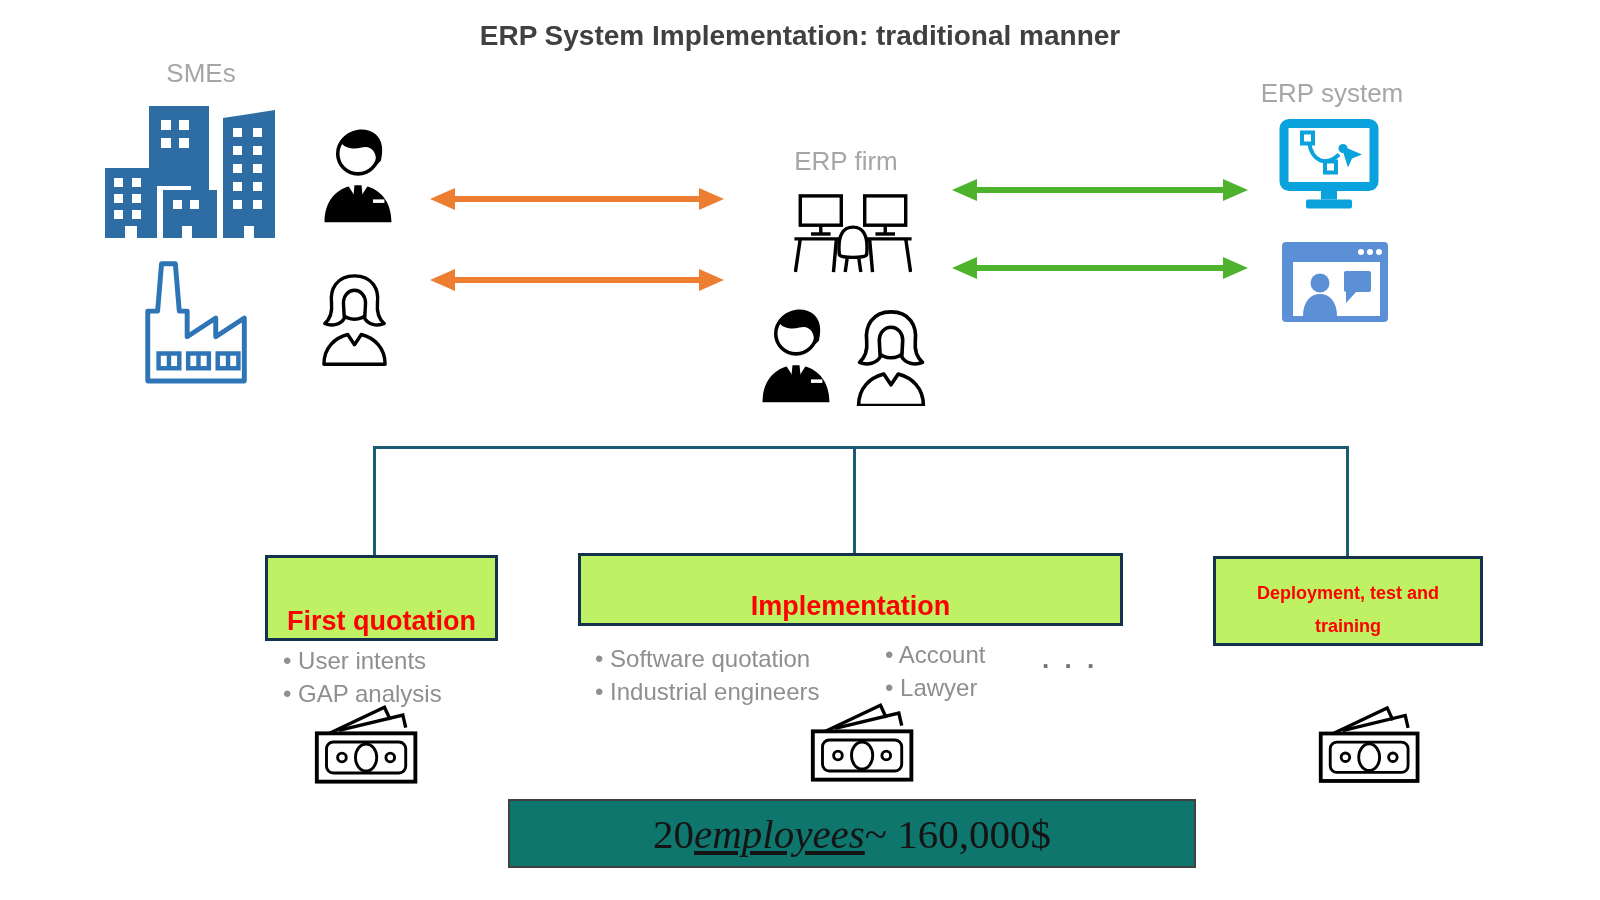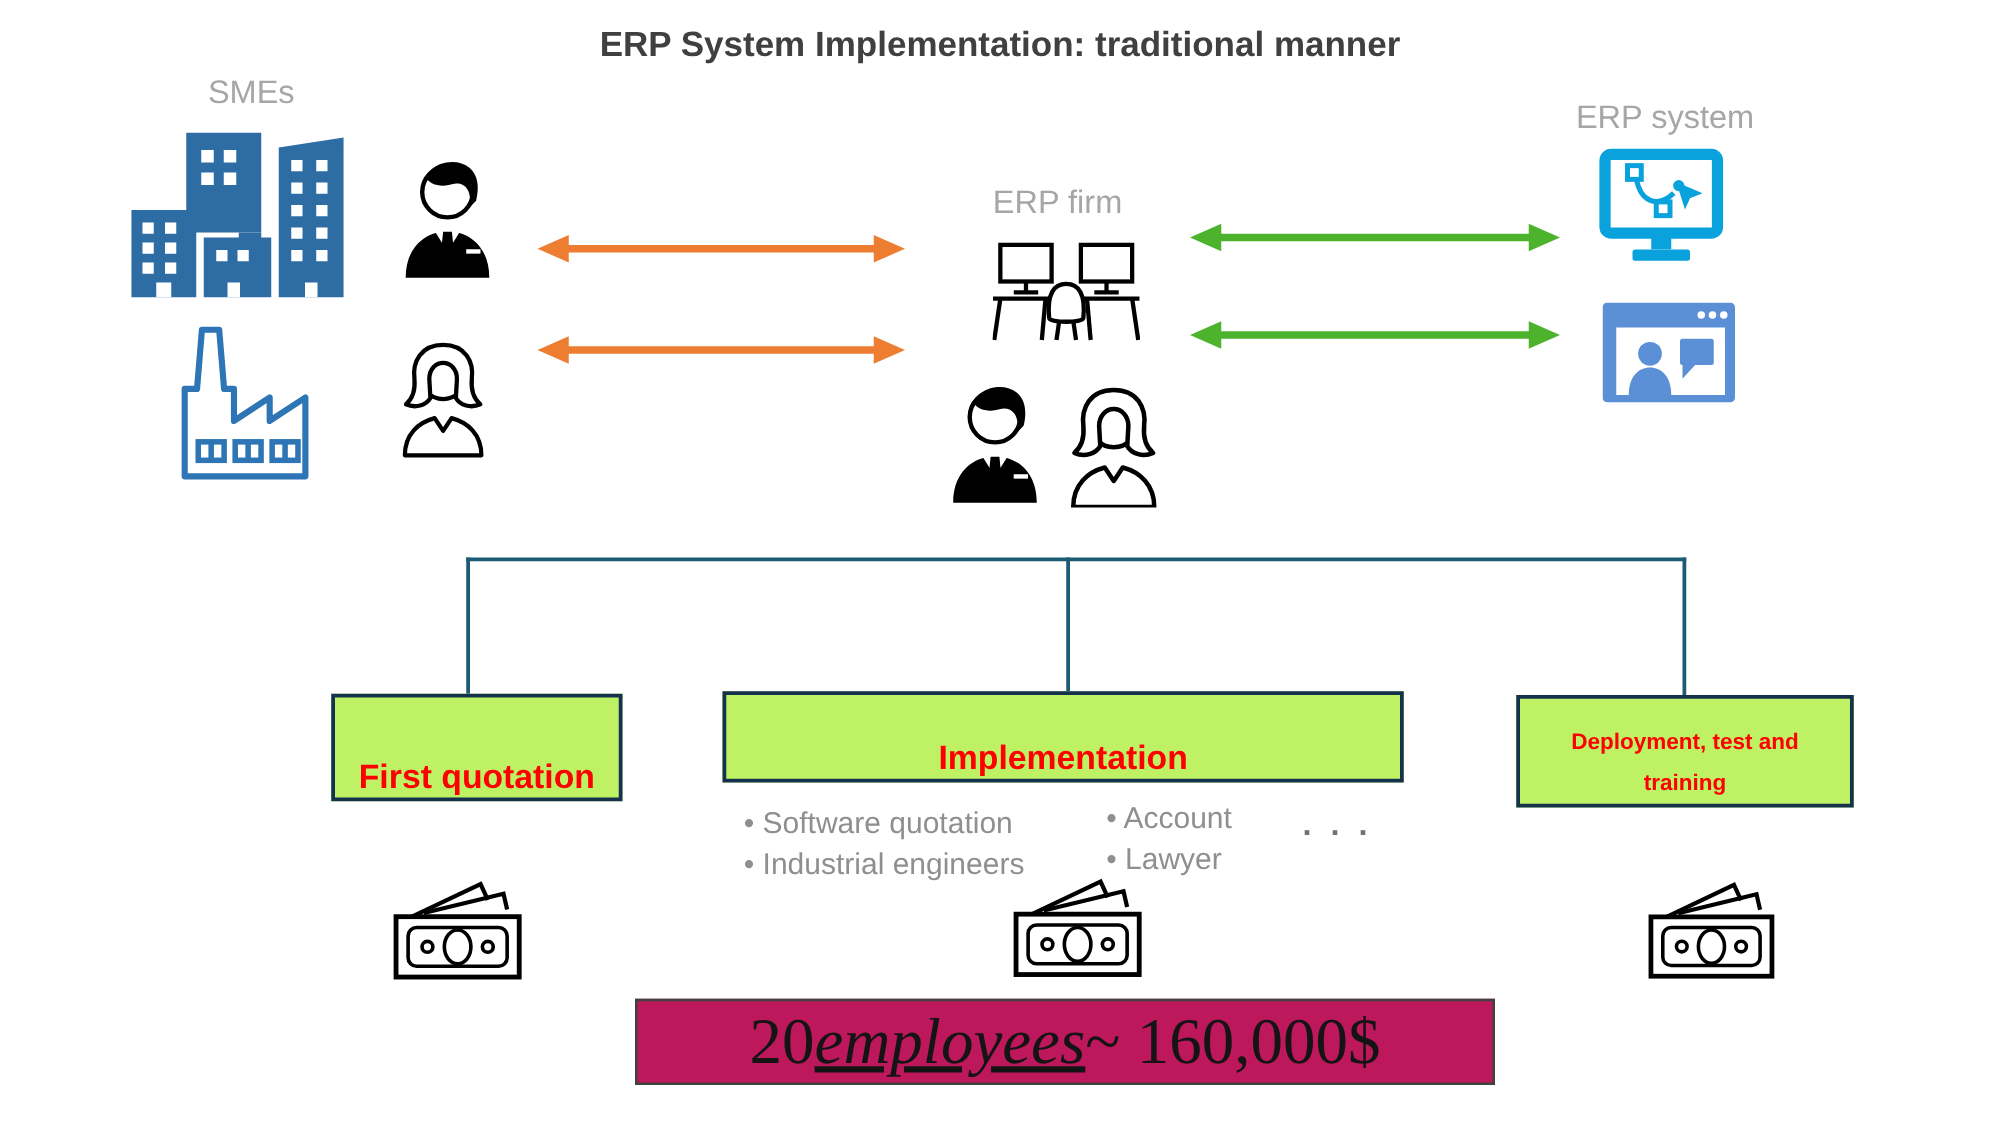--- a/index.html
+++ b/index.html
@@ -29,23 +29,23 @@
   }
   .bullets{
     position:absolute;font-size:24px;line-height:33px;
     color:var(--bullet-gray,#8F8F8F);white-space:nowrap;
   }
   .ellipsis{
     position:absolute;font-size:26px;font-weight:bold;color:#737373;
     letter-spacing:4px;white-space:nowrap;
   }
   .summary-box{
-    position:absolute;box-sizing:border-box;border:2px solid #404040;background:#be185d;
+    position:absolute;box-sizing:border-box;border:2px solid #404040;background:#0f766e;
     display:flex;align-items:center;justify-content:center;
-    font-family:"Liberation Serif",serif;font-size:52px;color:#141414;
+    font-family:"Liberation Serif",serif;font-size:41px;color:#141414;
   }
   .summary-box .it{font-style:italic;text-decoration:underline;}
   svg{display:block;}
   .f-bblue{fill:var(--icon-blue,#2E6DA4);}
   .s-fblue{stroke:var(--icon-factory-blue,#2E75B6);}
   .s-cyan{stroke:var(--icon-cyan,#0AA2DC);}
   .f-cyan{fill:var(--icon-cyan,#0AA2DC);}
   .f-mblue{fill:var(--icon-mid-blue,#5B8FD6);}
   .c-orange{stroke:var(--accent-orange,#ED7D31);}
   .f-orange{fill:var(--accent-orange,#ED7D31);}
@@ -220,20 +220,24 @@
   </div>
 
   <div class="phase-box" style="left:578px;top:553px;width:545px;height:73px;">
     <span class="phase-label">Implementation</span>
   </div>
 
   <div class="phase-box" style="left:1213px;top:556px;width:270px;height:90px;">
     <span class="phase-label" style="font-size:18px;">Deployment, test and training</span>
   </div>
 
+  <div class="bullets" style="left:283px;top:644px;">
+    <div>• User intents</div>
+    <div>• GAP analysis</div>
+  </div>
 
   <div class="bullets" style="left:595px;top:642px;">
     <div>• Software quotation</div>
     <div>• Industrial engineers</div>
   </div>
 
   <div class="bullets" style="left:885px;top:638px;">
     <div>• Account</div>
     <div>• Lawyer</div>
   </div>

